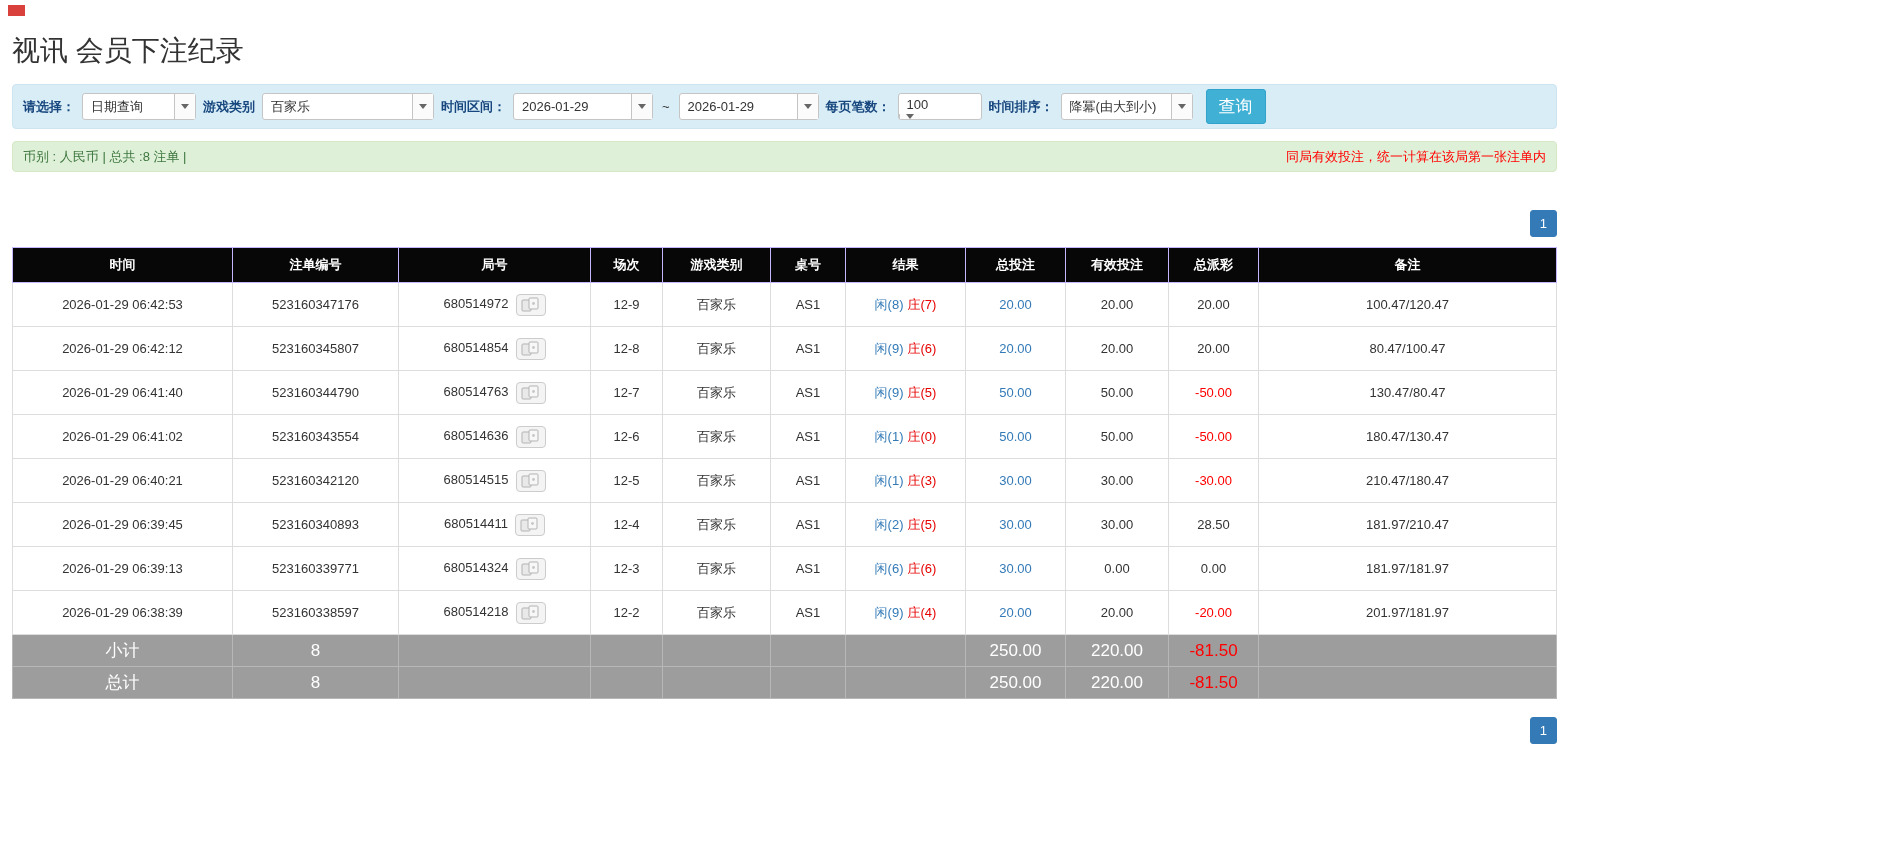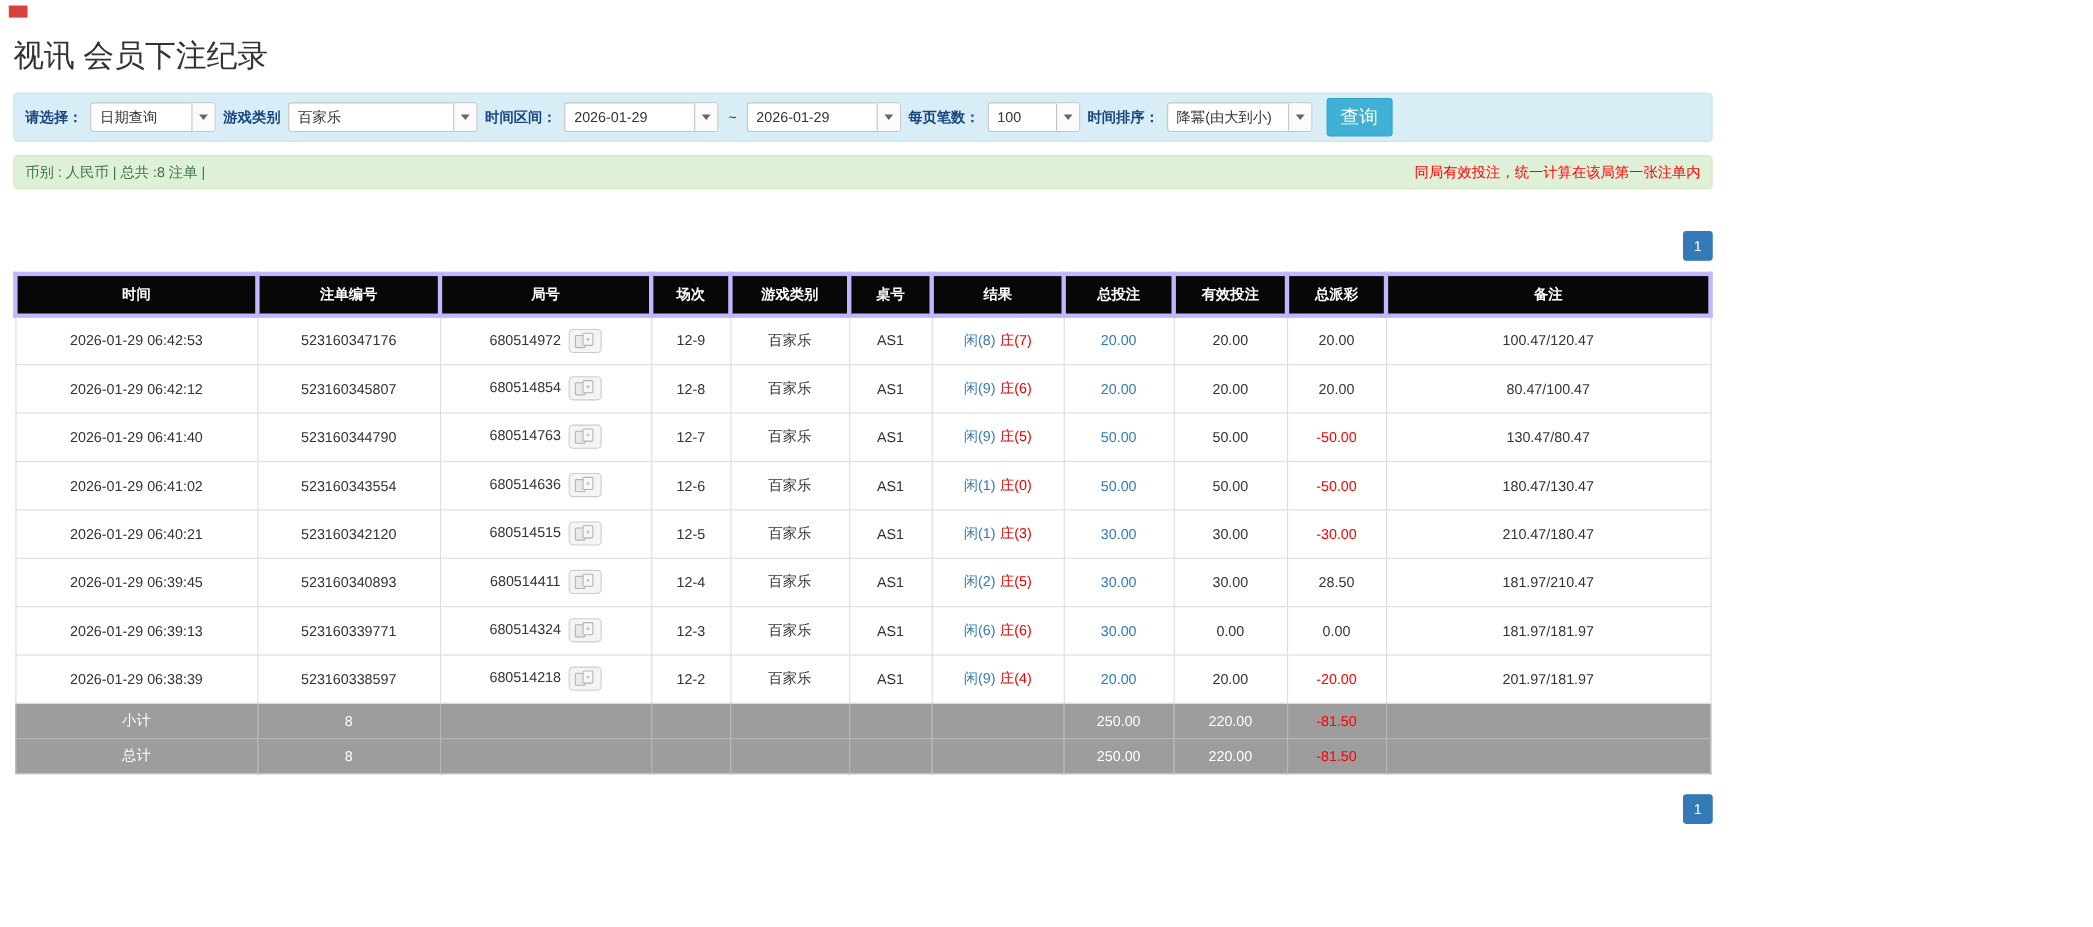--- a/index.html
+++ b/index.html
@@ -65,21 +65,21 @@
   .caret {
     display: inline-block;
     width: 0; height: 0;
     border-left: 4px solid transparent;
     border-right: 4px solid transparent;
     border-top: 5px solid #666;
   }
   .w-query { width: 114px; }
   .w-game  { width: 172px; }
   .w-date  { width: 140px; }
-  .w-size  { width: 84px; }
+  .w-size  { width: 84px; flex-direction: column; }
   .w-sort  { width: 132px; }
   .tilde { color: #333; padding: 0 2px; }
   .search-btn {
     margin-left: 6px;
     background: #41b0d5;
     border: 1px solid #2fa3c9;
     color: #fff;
     font-size: 17px;
     padding: 5px 12px;
     border-radius: 3px;
@@ -123,37 +123,37 @@
     border-collapse: collapse;
     table-layout: fixed;
   }
   .records thead th {
     background: #070707;
     color: #fff;
     font-weight: bold;
     font-size: 13px;
     text-align: center;
     padding: 8px 4px;
-    border: 4px solid #c4b5fd;
+    border: 1px solid #c4b5fd;
   }
   .records tbody td {
     background: #fff;
     border: 1px solid #ddd;
     text-align: center;
     font-size: 13px;
     color: #333;
     height: 44px;
     padding: 0 4px;
   }
   .records tfoot td {
     background: #9d9d9d;
     color: #fff;
     border: 1px solid #b7b7b7;
     text-align: center;
-    font-size: 13px;
+    font-size: 17px;
     height: 32px;
     padding: 0 4px;
   }
   .player { color: #337ab7; margin-right: 4px; }
   .banker { color: #e60000; }
   .bet-link { color: #337ab7; text-decoration: none; cursor: pointer; }
   .payout.neg { color: #ff0000; }
   .card-btn {
     border: 1px solid #ccc;
     background: #f4f4f4;

